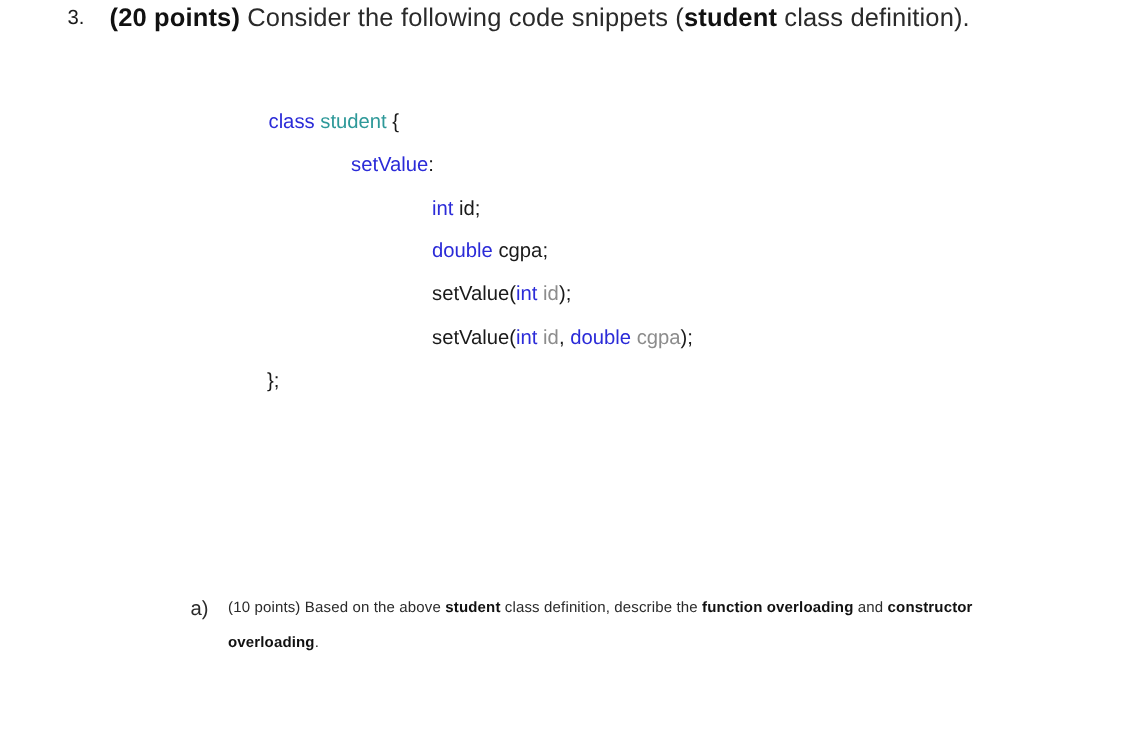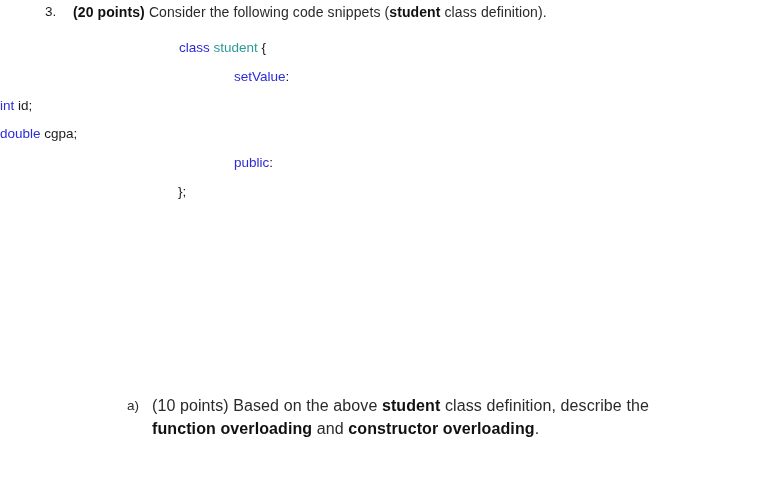--- a/index.html
+++ b/index.html
@@ -37,21 +37,21 @@
     width: 28px;
     flex: 0 0 28px;
     text-align: left;
     padding-left: 45px;
     box-sizing: content-box;
     font-size: 13.5px;
     line-height: 24px;
     color: #1a1a1a;
   }
   .q-text {
-    font-size: 14px;
+    font-size: 17px;
     line-height: 24px;
     color: #2a2a2a;
     padding-left: 0px;
     letter-spacing: 0.1px;
   }
   .q-text b {
     font-weight: bold;
     color: #111111;
   }
 
@@ -62,23 +62,23 @@
     top: 34px;
     width: 760px;
   }
   .code-line {
     font-family: "Liberation Sans", sans-serif;
     font-size: 13.5px;
     line-height: 28.8px;
     white-space: pre;
     color: #1a1a1a;
   }
-  .ind0 { padding-left: 179px; }
+  .ind0 { padding-left: 179px; margin-top: 33px; }
   .ind1 { padding-left: 234px; }
-  .ind2 { }
+  .ind2 { padding-left: 288px; }
   .indclose { padding-left: 178px; }
 
   .kw   { color: #2b2bd8; }   
   .typ  { color: #2e9999; }   
   .id   { color: #1a1a1a; }   
   .param{ color: #8c8c8c; }   
   .pun  { color: #1a1a1a; }   
 
   
   .subpart {
@@ -93,21 +93,21 @@
   }
   .sub-marker {
     flex: 0 0 auto;
     padding-left: 127px;
     width: 25px;
     font-size: 13.5px;
     line-height: 23px;
     color: #2a2a2a;
   }
   .sub-text {
-    font-size: 16px;
+    font-size: 10px;
     line-height: 23px;
     color: #2a2a2a;
     width: 530px;
     letter-spacing: 0.1px;
   }
   .sub-text b {
     font-weight: bold;
     color: #111111;
   }
 </style>
@@ -123,21 +123,22 @@
         <b>(20 points)</b><span> Consider the following code snippets (</span><b>student</b><span> class definition).</span>
       </span>
     </div>
   </div>
 
   <div class="code" id="code-block">
       <div class="code-line ind0"><span class="kw">class</span><span class="pun"> </span><span class="typ">student</span><span class="pun"> {</span></div>
       <div class="code-line ind1"><span class="kw">setValue</span><span class="pun">:</span></div>
       <div class="code-line ind2"><span class="kw">int</span><span class="pun"> </span><span class="id">id</span><span class="pun">;</span></div>
       <div class="code-line ind2"><span class="kw">double</span><span class="pun"> </span><span class="id">cgpa</span><span class="pun">;</span></div>
-      <div class="code-line ind1"><span class="kw">public</span><span class="pun">:</span></div>
+      <div class="code-line ind2"><span class="id">setValue</span><span class="pun">(</span><span class="kw">int</span><span class="pun"> </span><span class="param">id</span><span class="pun">);</span></div>
+      <div class="code-line ind2"><span class="id">setValue</span><span class="pun">(</span><span class="kw">int</span><span class="pun"> </span><span class="param">id</span><span class="pun">, </span><span class="kw">double</span><span class="pun"> </span><span class="param">cgpa</span><span class="pun">);</span></div>
       <div class="code-line indclose"><span class="pun">};</span></div>
     </div>
 
   <div class="subpart">
     <div class="sub-row">
       <span class="sub-marker">a)</span>
       <span class="sub-text" id="subpart-text"><span>(10 points) Based on the above </span><b>student</b><span> class definition, describe the </span><b>function overloading</b><span> and </span><b>constructor overloading</b><span>.</span></span>
     </div>
   </div>
 

